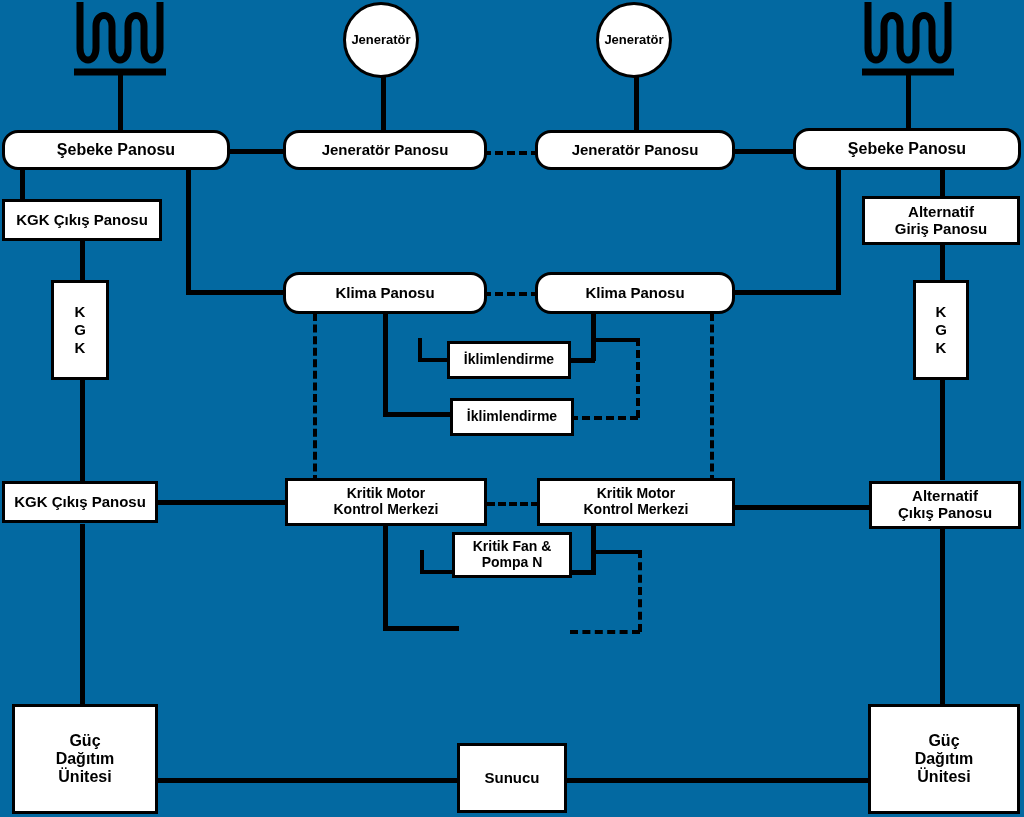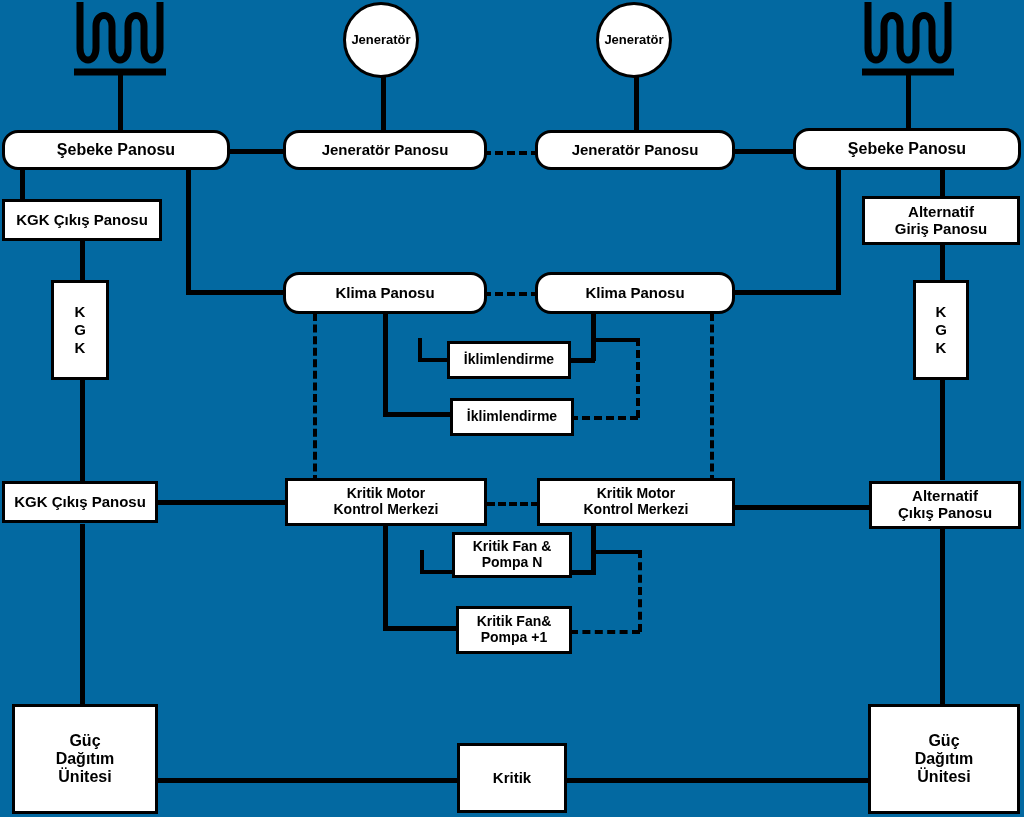--- a/index.html
+++ b/index.html
@@ -251,34 +251,30 @@
   <div class="node" style="left:869px; top:481px; width:152px; height:48px; font-size:15px;">
     <span class="lbl">Alternatif
 Çıkış Panosu</span>
   </div>
 
   <div class="node" style="left:452px; top:532px; width:120px; height:46px; font-size:14px;">
     <span class="lbl">Kritik Fan &amp;
 Pompa N</span>
   </div>
 
-  <div class="node" style="left:456px; top:606px; width:116px; height:48px; font-size:14px;">
-    <span class="lbl">Kritik Fan&amp;
-Pompa +1</span>
-  </div>
 
   <div class="node" style="left:12px; top:704px; width:146px; height:110px; font-size:16px;">
     <span class="lbl">Güç
 Dağıtım
 Ünitesi</span>
   </div>
 
   <div class="node" style="left:868px; top:704px; width:152px; height:110px; font-size:16px;">
     <span class="lbl">Güç
 Dağıtım
 Ünitesi</span>
   </div>
 
   <div class="node" style="left:457px; top:743px; width:110px; height:70px; font-size:15px;">
-    <span class="lbl">Kritik</span>
+    <span class="lbl">Sunucu</span>
   </div>
 
 </div>
 
 </body></html>

